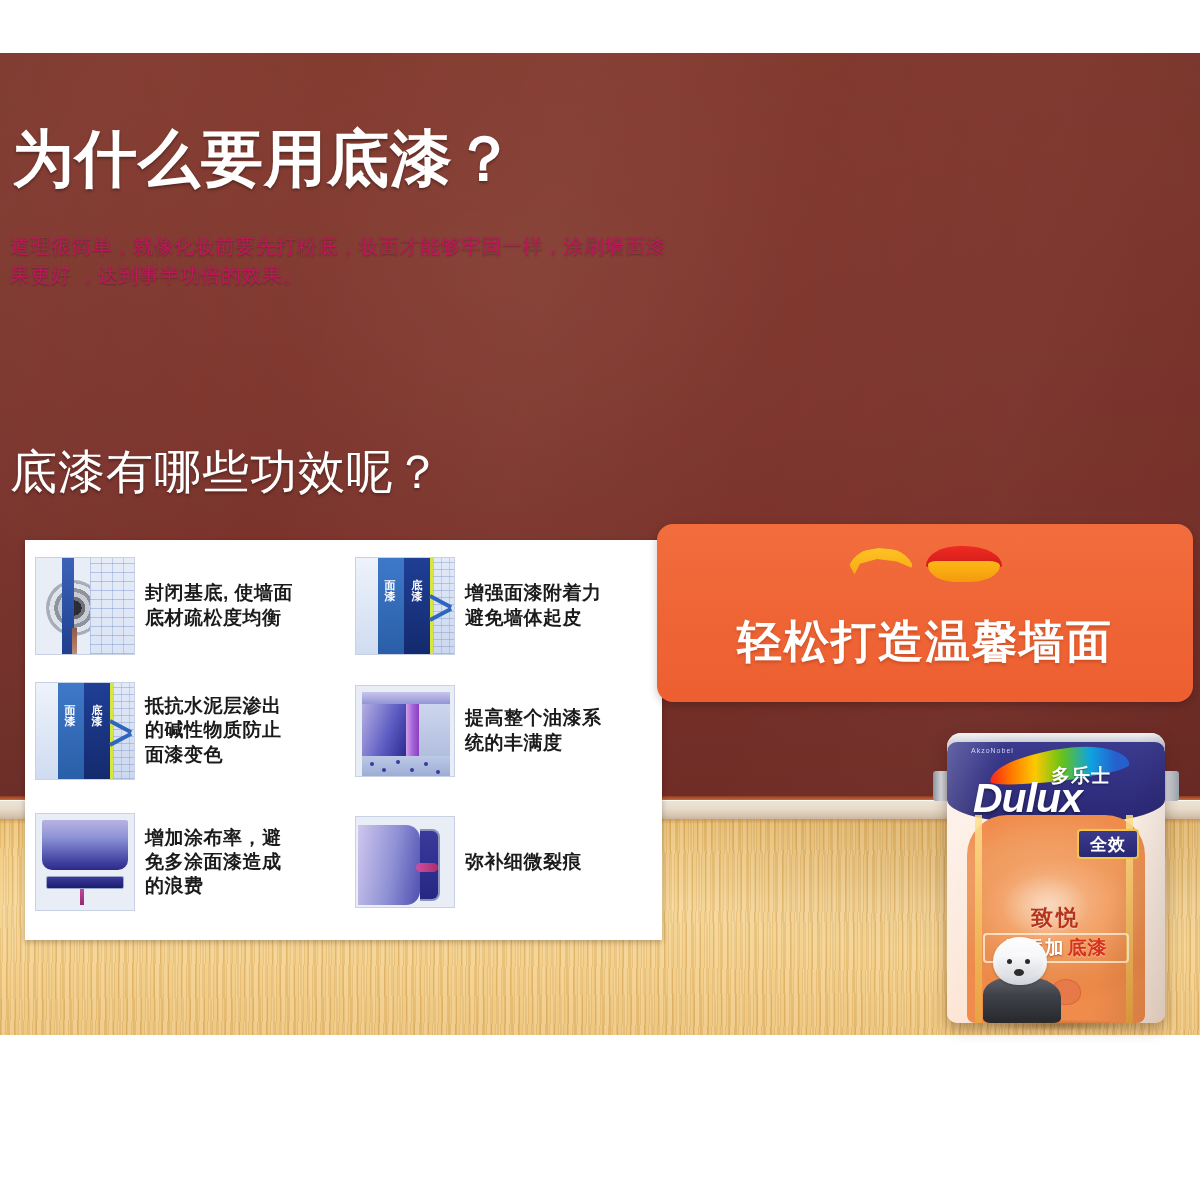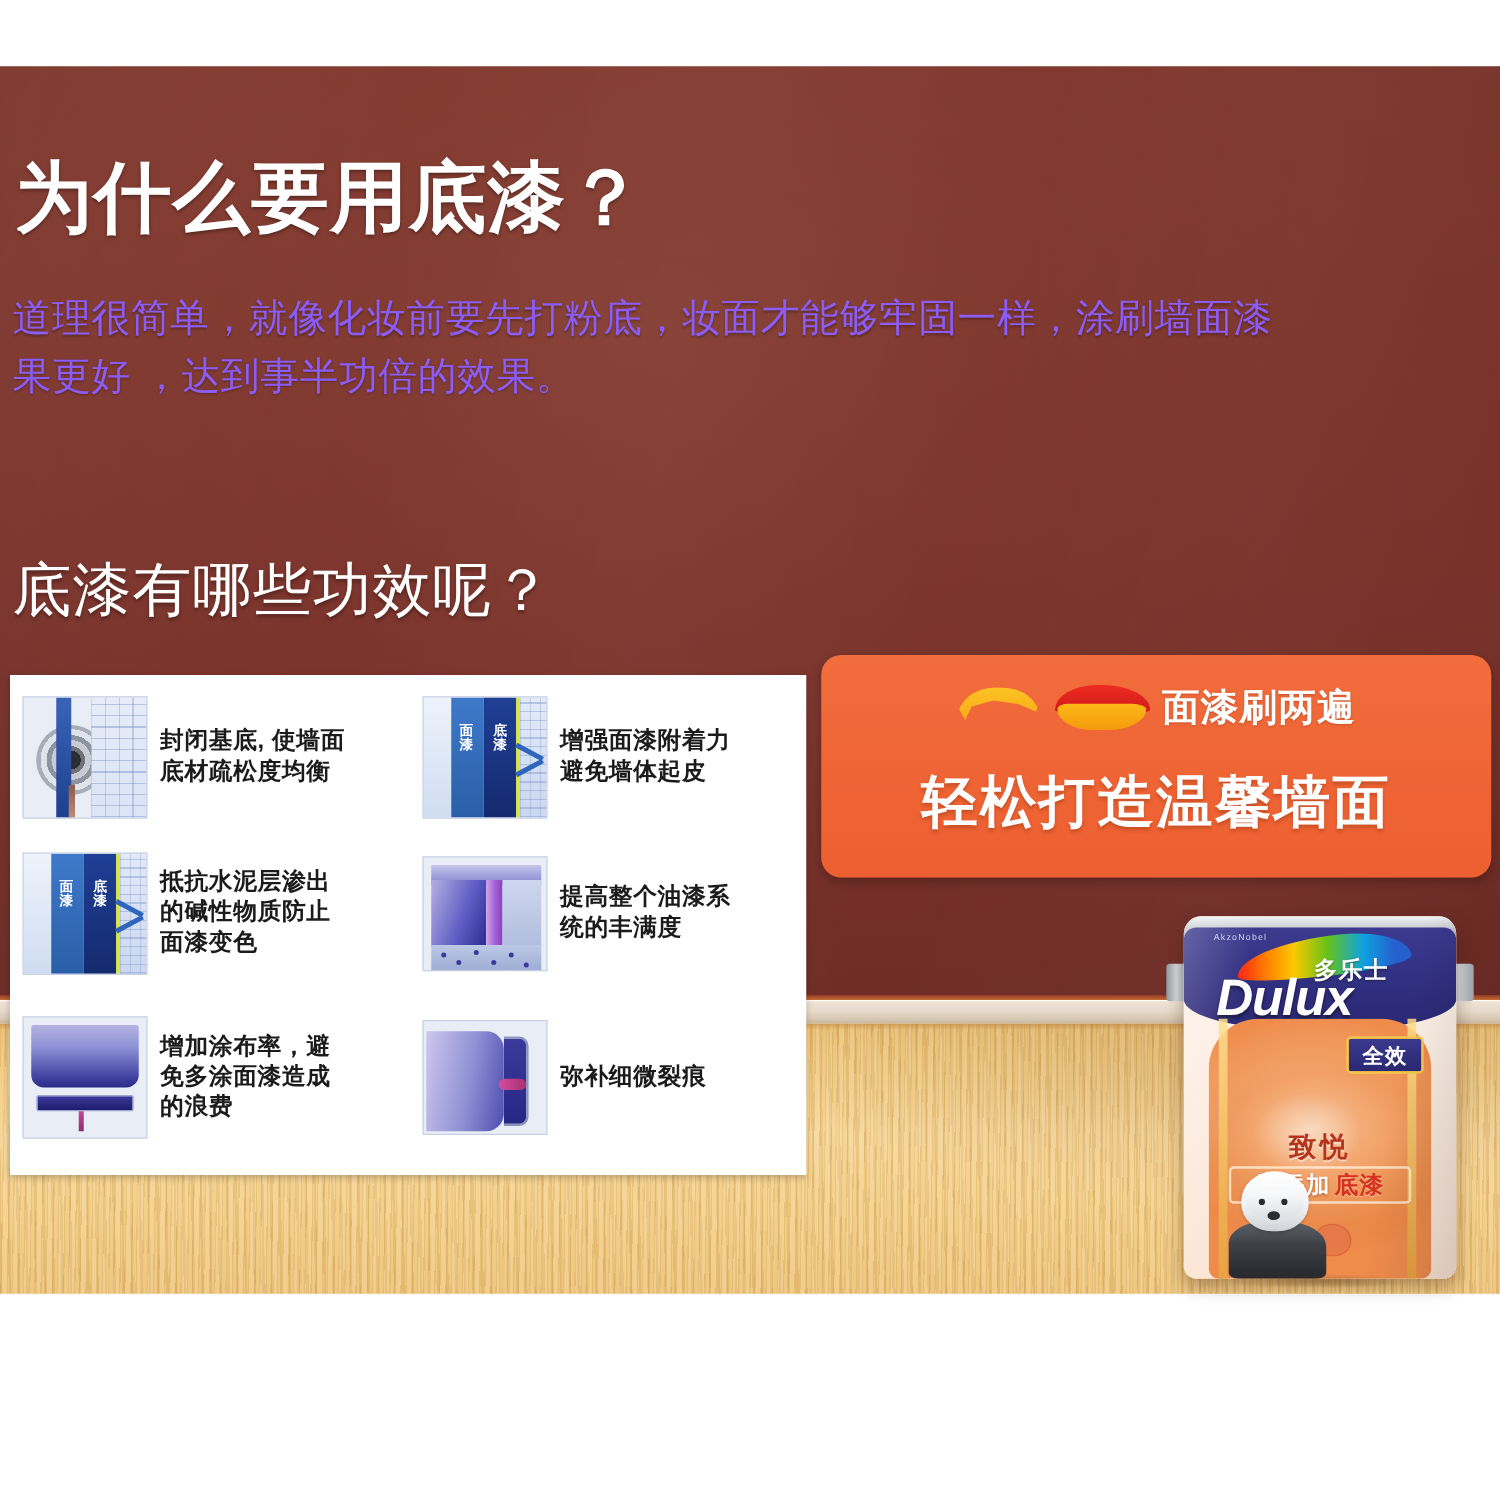--- a/index.html
+++ b/index.html
@@ -69,34 +69,34 @@
 
   
   .h-main{
     position:absolute; left:12px; top:128px;
     font-size:62px; font-weight:bold; color:#ffffff; letter-spacing:1px;
     text-shadow:0 2px 3px rgba(0,0,0,.35);
     line-height:1;
   }
   .body-copy{
     position:absolute; left:10px; top:232px; width:1185px;
-    font-size:31px; color:#8b5cf6; line-height:1.47; letter-spacing:0.5px;
+    font-size:20px; color:#be185d; line-height:1.47; letter-spacing:0.5px;
     text-shadow:0 1px 2px rgba(0,0,0,.3);
   }
   .body-copy p{ margin:0; }
   .h-sub{
     position:absolute; left:10px; top:448px;
     font-size:47px; font-weight:normal; color:#ffffff; letter-spacing:1px;
     text-shadow:0 2px 3px rgba(0,0,0,.32);
     line-height:1;
   }
 
   
   .card{
-    position:absolute; left:8px; top:540px; width:637px; height:400px;
+    position:absolute; left:25px; top:540px; width:637px; height:400px;
     background:#ffffff; box-shadow:0 2px 6px rgba(0,0,0,.25);
   }
   .feat-grid{
     position:absolute; inset:0;
     display:grid;
     grid-template-columns:320px 317px;
     grid-template-rows:115px 135px 128px;
     padding:8px 6px 0 6px;
   }
   .feat{
@@ -527,21 +527,20 @@
     </div>
   </div>
 
   <div class="orange">
     <div class="row1">
       <div class="pair">
         <span class="swatch1"></span>
       </div>
       <div class="pair">
         <span class="swatch2"></span>
-        <span class="lbl">面漆刷两遍</span>
       </div>
     </div>
     <div class="row2">轻松打造温馨墙面</div>
   </div>
 
   <div class="can">
     <div class="handle-l"></div>
     <div class="handle-r"></div>
     <div class="body">
       <div class="lid"></div>

